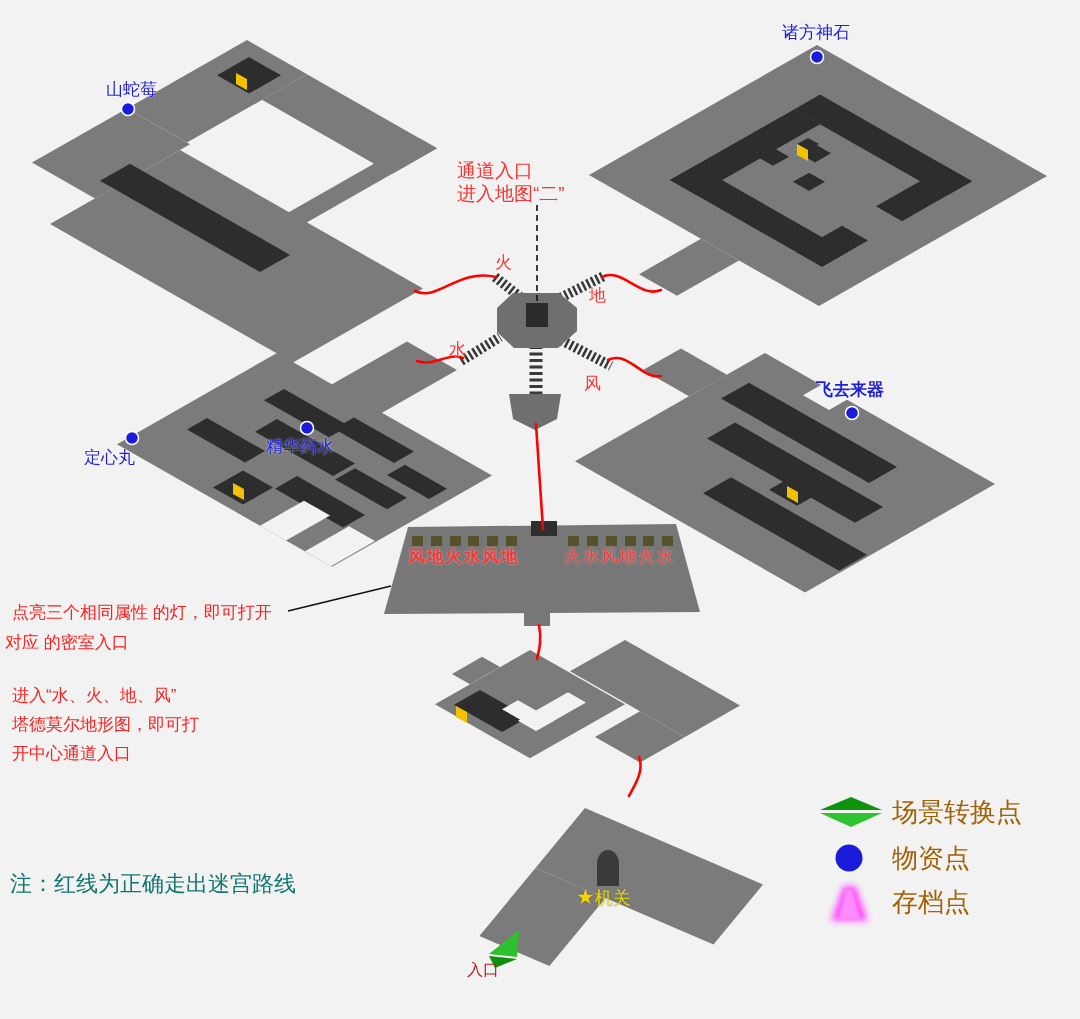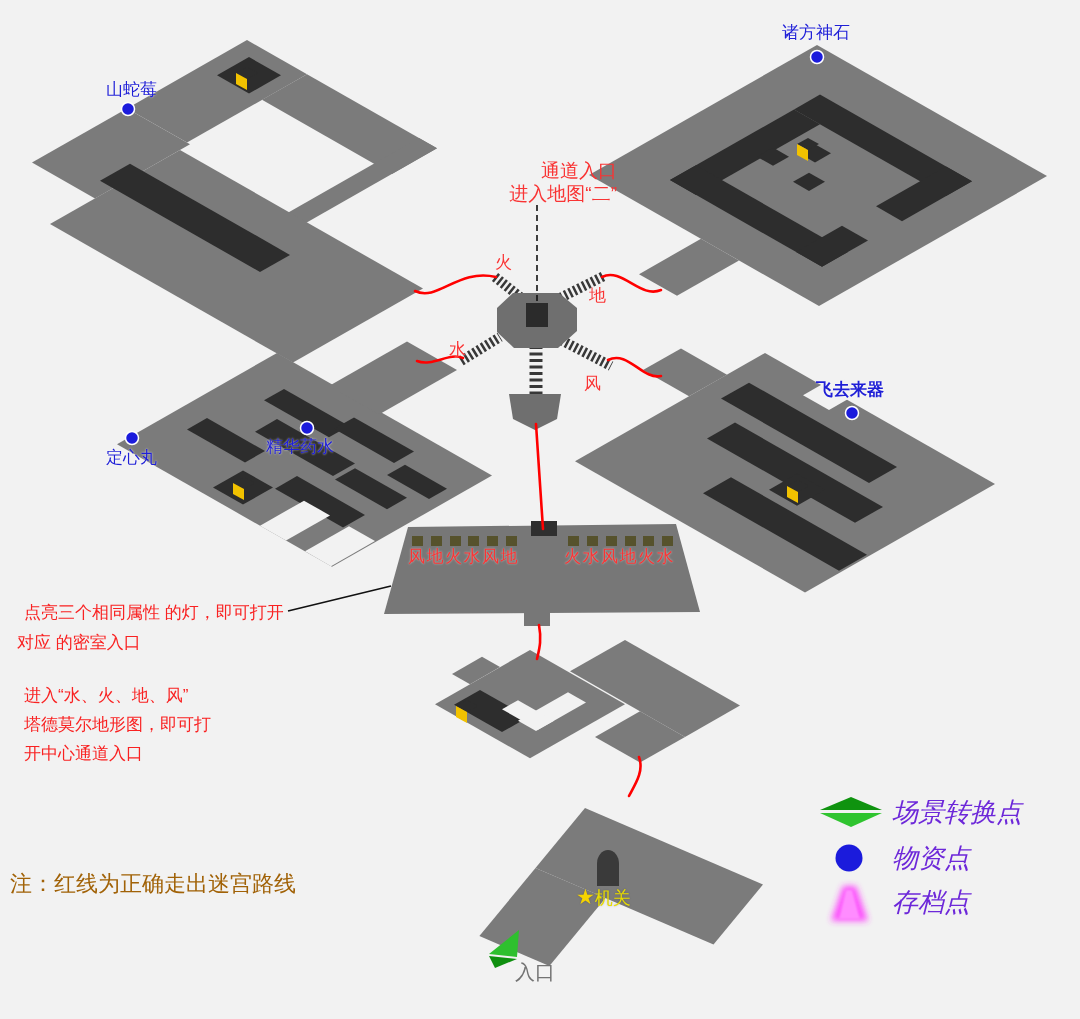--- a/index.html
+++ b/index.html
@@ -2,29 +2,29 @@
 <html><head>
 <meta charset="utf-8">
 <style>
   html,body{margin:0;padding:0;background:#e8e8e8;}
   #stage{position:relative;width:1080px;height:1019px;background:#f2f2f2;overflow:hidden;
          font-family:"Liberation Sans",sans-serif;}
   #mapsvg{position:absolute;left:0;top:0;}
   .txt{position:absolute;line-height:1.05;white-space:nowrap;}
   .blue{color:#1f1fd6;font-size:17px;text-shadow:0 0 2px rgba(255,255,255,.85);}
   .redlbl2{color:#f93434;font-size:17px;text-shadow:0 0 2px rgba(255,255,255,.7);}
-  .passage{color:#f93434;font-size:19px;text-align:right;}
-  .hint{color:#f92222;font-size:17px;margin-left:12px;}
+  .passage{color:#f93434;font-size:19px;text-align:left;}
+  .hint{color:#f92222;font-size:17px;}
   .lamps{color:#f93434;font-size:17px;letter-spacing:1.5px;text-shadow:0 0 2px rgba(255,255,255,.6);}
   .title{color:#0d0d0d;font-size:47px;font-weight:600;letter-spacing:1px;}
-  .note{color:#a16207;font-size:22px;}
-  .legend-label{color:#6d28d9;font-size:26px;font-style:italic;}
+  .note{color:#0f766e;font-size:22px;}
+  .legend-label{color:#a16207;font-size:26px;}
   .mech{font-size:18px;color:#e9dd00;text-shadow:0 0 2px rgba(0,0,0,.25);}
   .mech .star{font-size:21px;color:#f5d300;}
-  .entr{color:#737373;font-size:20px;margin-left:48px;}
+  .entr{color:#b91c1c;font-size:16px;}
 </style>
 </head>
 <body>
 
 <div id="stage">
 
 <svg id="mapsvg" width="1080" height="1019" viewBox="0 0 1080 1019">
   <defs>
     <filter id="blur3" x="-50%" y="-50%" width="200%" height="200%">
           <feGaussianBlur stdDeviation="3"></feGaussianBlur>
@@ -184,33 +184,33 @@
   </g>
   <circle cx="849" cy="858" r="13.5" fill="#1b1bdc"></circle>
   <g>
     <polygon points="843,886 856,886 868,921 831,921" fill="#ff2bff" opacity="0.8" filter="url(#blur3)"></polygon>
     <polygon points="846,890 852,890 860,919 839,919" fill="#ff8cff" filter="url(#blur1)"></polygon>
   </g>
 </svg>
 
 <div class="txt blue" style="left:106px;top:81px;">山蛇莓</div>
 <div class="txt blue" style="left:782px;top:24px;">诸方神石</div>
-<div class="txt blue" style="left:84px;top:449px;margin-left:22px;">定心丸</div>
+<div class="txt blue" style="left:84px;top:449px;">定心丸</div>
 <div class="txt blue" style="left:266px;top:438px;">精华药水</div>
 <div class="txt blue" style="left:816px;top:381px;font-weight:bold;">飞去来器</div>
 
 <div class="txt passage" style="left:457px;top:161px;width:160px;">通道入口</div>
 <div class="txt passage" style="left:457px;top:184px;width:160px;">进入地图“二”</div>
 
 <div class="txt redlbl2" style="left:495px;top:254px;">火</div>
 <div class="txt redlbl2" style="left:589px;top:287px;">地</div>
 <div class="txt redlbl2" style="left:449px;top:341px;">水</div>
 <div class="txt redlbl2" style="left:584px;top:375px;">风</div>
 
-<div class="txt lamps" style="left:408px;top:548px;">风地火水风地</div>
+<div class="txt lamps" style="left:408px;top:548px;font-weight:bold;">风地火水风地</div>
 <div class="txt lamps" style="left:564px;top:548px;">火水风地火水</div>
 
 <div class="txt hint" style="left:12px;top:604px;">点亮三个相同属性 的灯，即可打开</div>
 <div class="txt hint" style="left:5px;top:634px;">对应 的密室入口</div>
 <div class="txt hint" style="left:12px;top:687px;">进入“水、火、地、风”</div>
 <div class="txt hint" style="left:12px;top:716px;">塔德莫尔地形图，即可打</div>
 <div class="txt hint" style="left:12px;top:745px;">开中心通道入口</div>
 
 <div class="txt note" style="left:10px;top:872px;">注：红线为正确走出迷宫路线</div>
 

